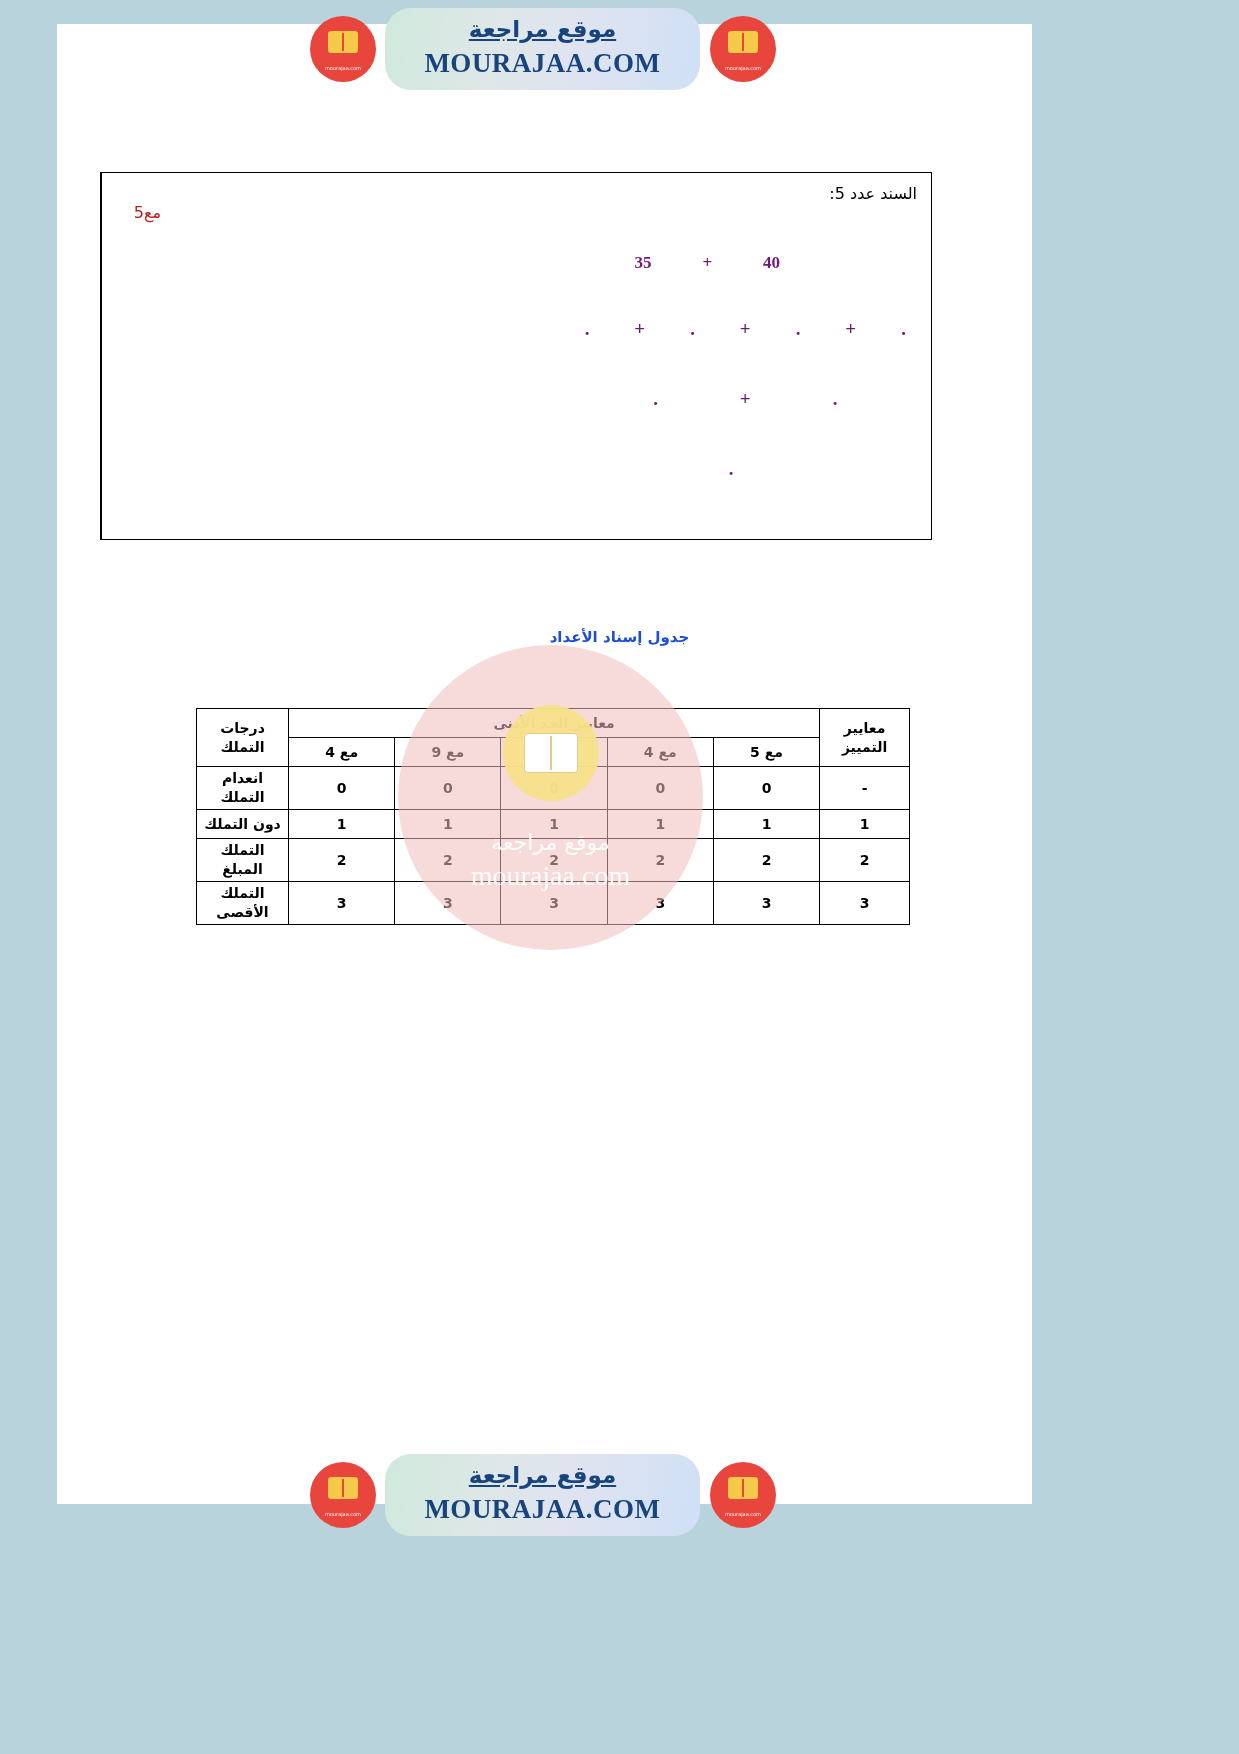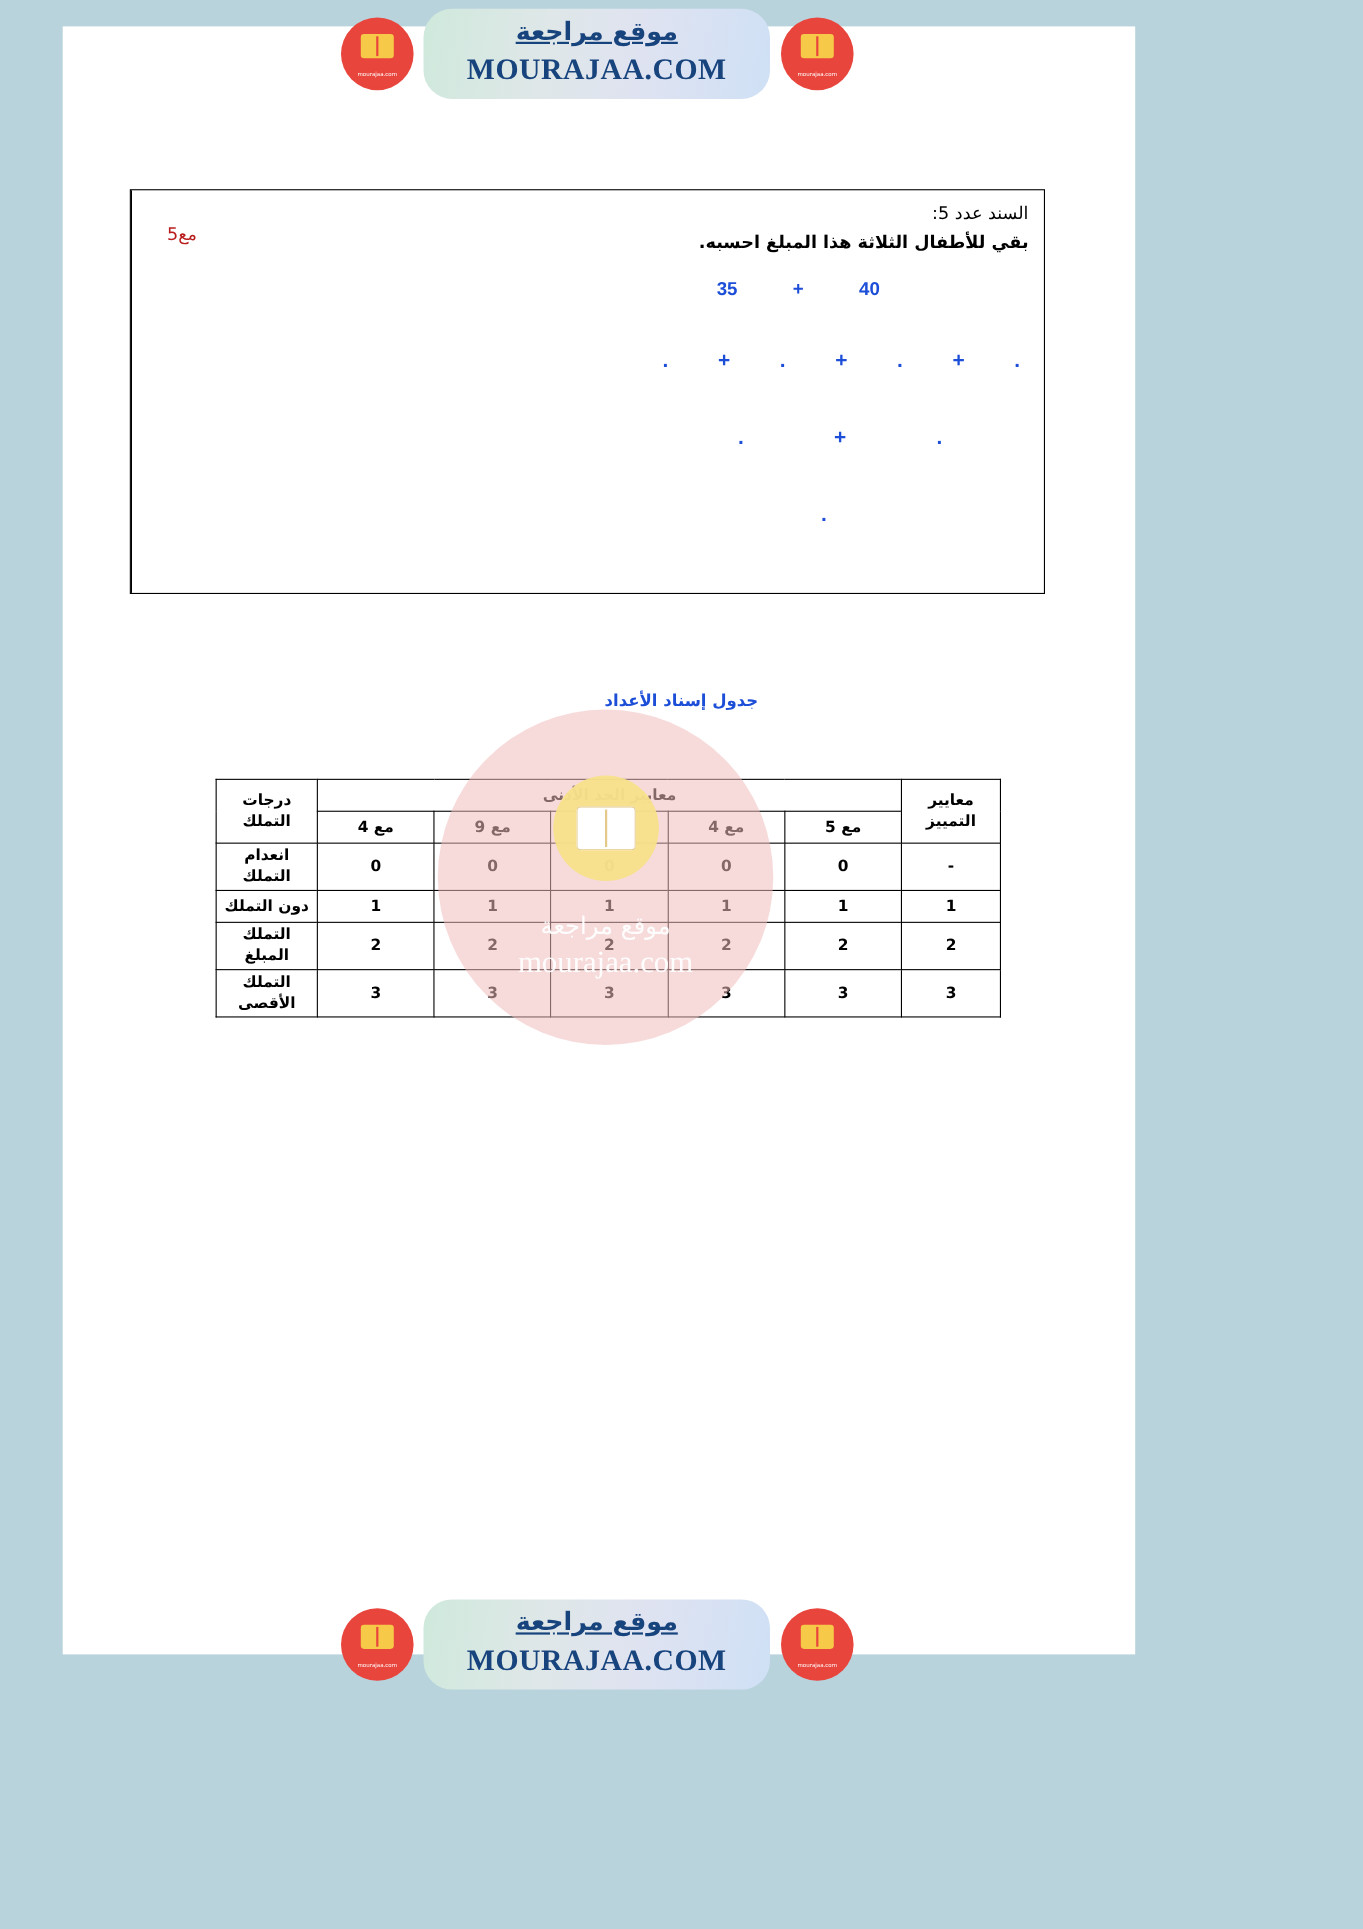--- a/index.html
+++ b/index.html
@@ -172,21 +172,21 @@
     text-align: center;
     font-family: "Liberation Serif", serif;
     font-size: 28px;
     color: #ffffff;
     opacity: 0.95;
   }
 
   
   .exercise-box {
     position: absolute;
-    left: 118px;
+    left: 100px;
     top: 172px;
     width: 832px;
     height: 368px;
     border: 1px solid #000;
     box-sizing: border-box;
     display: flex;
     flex-direction: row;
   }
   .exercise-label {
     width: 92px;
@@ -213,24 +213,24 @@
   .ex-sub {
     font-family: "DejaVu Sans", sans-serif;
     font-size: 16px;
     font-weight: bold;
     text-align: right;
     line-height: 26px;
   }
 
   .calc-row {
     position: absolute;
-    font-family: Liberation Sans, sans-serif;
+    font-family: Liberation Serif, serif;
     font-weight: bold;
     font-size: 17px;
-    color: #1d4ed8;
+    color: #701a75;
     direction: ltr;
   }
   .calc-row span { display: inline-block; text-align: center; }
 
   .row-1 { top: 80px; left: 420px; }
   .row-1 .cell { width: 60px; }
   .row-2 { top: 145px; left: 370px; font-size: 19px; }
   .row-2 .cell { width: 48px; }
   .row-3 { top: 215px; left: 420px; font-size: 19px; }
   .row-3 .cell { width: 85px; }
@@ -314,21 +314,20 @@
   </div>
   <div class="logo-badge right">
     <div class="book"></div>
     <div class="cap">mourajaa.com</div>
   </div>
 </div>
 
 <div class="exercise-box">
   <div class="exercise-body">
     <div class="ex-title">السند عدد 5:</div>
-    <div class="ex-sub">بقي للأطفال الثلاثة هذا المبلغ احسبه.</div>
 
     <div class="calc-row row-1">
       <span class="cell">35</span>
       <span class="cell">+</span>
       <span class="cell">40</span>
     </div>
 
     <div class="calc-row row-2">
       <span class="cell">.</span>
       <span class="cell">+</span>

